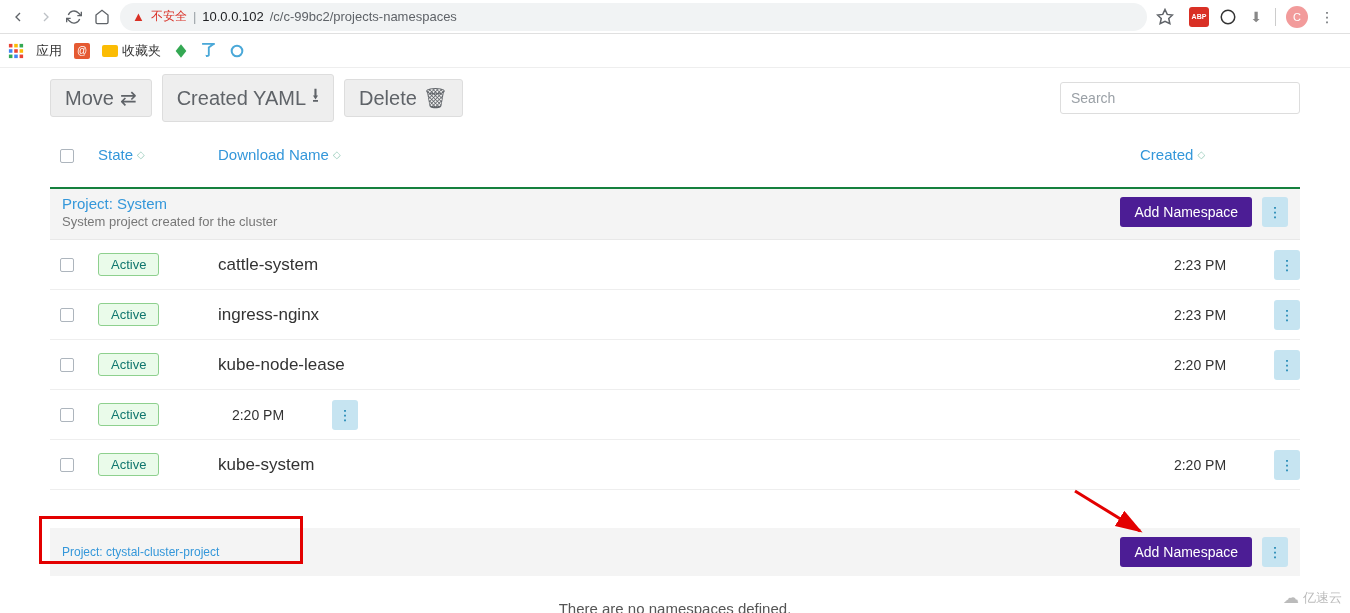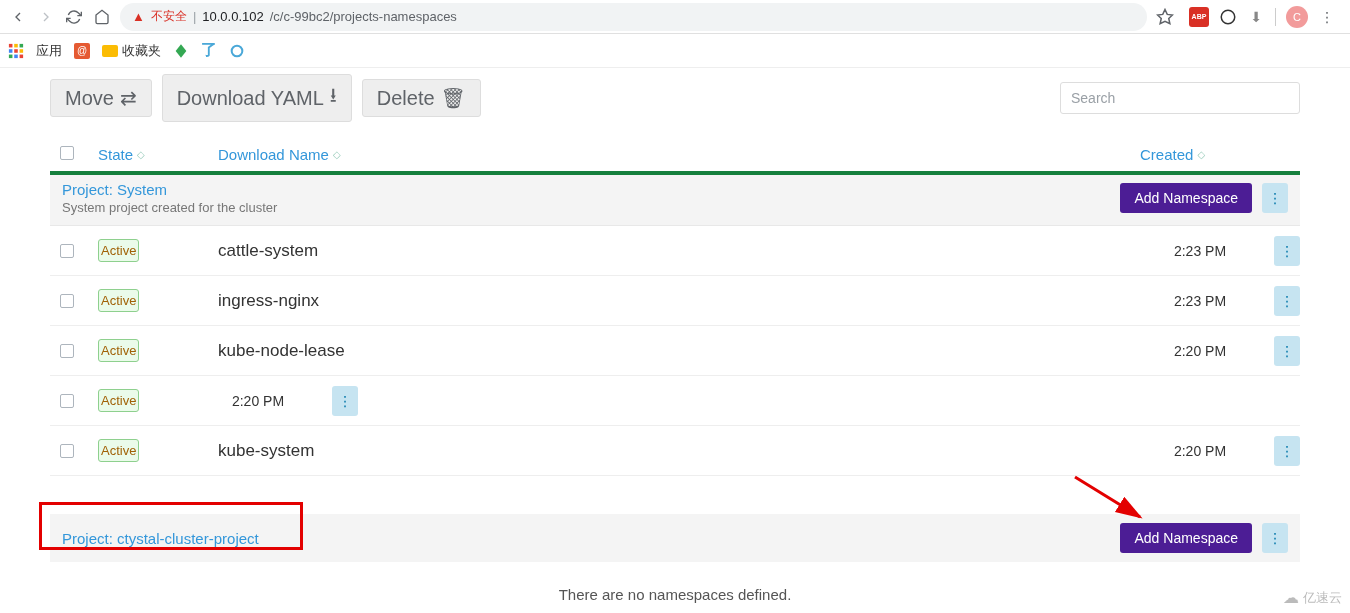--- a/index.html
+++ b/index.html
@@ -16,44 +16,44 @@
 .abp { width: 20px; height: 20px; background: #d93025; color: #fff; font-size: 7px; font-weight: bold; border-radius: 3px; display: flex; align-items: center; justify-content: center; }
 .toolbar { height: 34px; display: flex; align-items: center; padding: 0 8px; gap: 12px; font-size: 13px; border-bottom: 1px solid #eee; }
 .apps-icon { width: 16px; height: 16px; }
 .toolbar-item { display: flex; align-items: center; gap: 4px; color: #333; }
 .content { padding: 0 50px; }
 .action-row { display: flex; align-items: center; padding: 6px 0 14px; gap: 10px; }
 .btn { background: #eee; border: 1px solid #ddd; color: #5f6368; padding: 6px 14px; border-radius: 3px; font-size: 20px; display: flex; align-items: center; gap: 6px; cursor: pointer; }
 .spacer { flex: 1; }
 .search-box { width: 240px; height: 32px; border: 1px solid #ddd; border-radius: 3px; padding: 0 10px; font-size: 14px; margin-left: 38px; }
 .search-box::placeholder { color: #9aa0a6; }
-.table-head { display: flex; align-items: flex-start; padding: 10px 0 8px; border-bottom: 4px solid #15803d; }
+.table-head { display: flex; align-items: flex-end; padding: 10px 0 24px; border-bottom: 2px solid #15803d; }
 .th { color: #3497da; font-size: 15px; display: flex; align-items: center; gap: 4px; }
 .th-check { width: 48px; padding-left: 10px; }
 .th-state { width: 120px; }
 .th-name { flex: 1; }
 .th-created { width: 100px; text-align: right; margin-right: 60px; }
 .sort-icon { color: #9cb; font-size: 10px; }
 .checkbox { width: 14px; height: 14px; border: 1px solid #adb5bd; border-radius: 2px; background: #fff; }
 .proj-head { background: #f4f4f4; display: flex; align-items: center; padding: 6px 12px 10px; border-bottom: 1px solid #e8e8e8; position: relative; }
 .proj-head-inner { flex: 1; }
 .proj-title { color: #3497da; font-size: 15px; margin-bottom: 2px; }
 .proj-desc { color: #777; font-size: 13px; }
 .btn-primary { background: #4c1d95; color: #fff; border: none; padding: 7px 14px; border-radius: 3px; font-size: 14px; cursor: pointer; }
 .kebab { width: 26px; height: 30px; background: #c6e4f1; border-radius: 3px; display: flex; align-items: center; justify-content: center; margin-left: 10px; cursor: pointer; color: #0075a8; }
 .row { display: flex; align-items: center; height: 50px; border-bottom: 1px solid #eee; }
 .row-check { width: 48px; padding-left: 10px; }
 .row-state { width: 120px; }
-.badge { display: inline-block; background: #eafbea; border: 1px solid #8ed08e; color: #a16207; padding: 3px 2px; border-radius: 3px; font-size: 13px; }
+.badge { display: inline-block; background: #eafbea; border: 1px solid #8ed08e; color: #0f766e; padding: 3px 12px; border-radius: 3px; font-size: 13px; }
 .row-name { flex: 1; color: #333; font-size: 17px; }
 .row-created { width: 80px; text-align: center; color: #333; font-size: 14px; }
 .row-kebab { width: 60px; display: flex; justify-content: flex-end; padding-right: 0; }
 .proj2-wrap { margin-top: 38px; position: relative; }
 .proj2-head { background: #f4f4f4; display: flex; align-items: center; padding: 0 12px; height: 48px; }
-.proj2-title { color: #3497da; font-size: 15px; flex: 1; }
+.proj2-title { color: #3497da; font-size: 12px; flex: 1; }
 .highlight-box { position: absolute; left: -11px; top: -12px; width: 264px; height: 48px; border: 3px solid #e30000; pointer-events: none; }
 .arrow { position: absolute; width: 80px; height: 50px; left: 1020px; top: -42px; pointer-events: none; }
 .empty { text-align: center; color: #555; font-size: 15px; padding: 24px 0; }
 .watermark { position: fixed; right: 8px; bottom: 6px; color: #bbb; font-size: 13px; display: flex; align-items: center; gap: 4px; }
 </style>
 </head>
 <body>
 
 <div class="browser-bar">
   <div class="nav-btn">
@@ -134,21 +134,21 @@
     </span>
 </div>
 
 <div class="content">
   <div class="action-row">
     <button class="btn">
         <span>Move</span> 
         <span>⇄</span>
       </button>
     <button class="btn">
-        <span>Download YAML</span> 
+        <span>Created YAML</span> 
         <span>⭳</span>
       </button>
     <button class="btn">
         <span>Delete</span> 
         <span>🗑</span>
       </button>
     <div class="spacer"></div>
     <input class="search-box" placeholder="Search" style="">
   </div>
 

